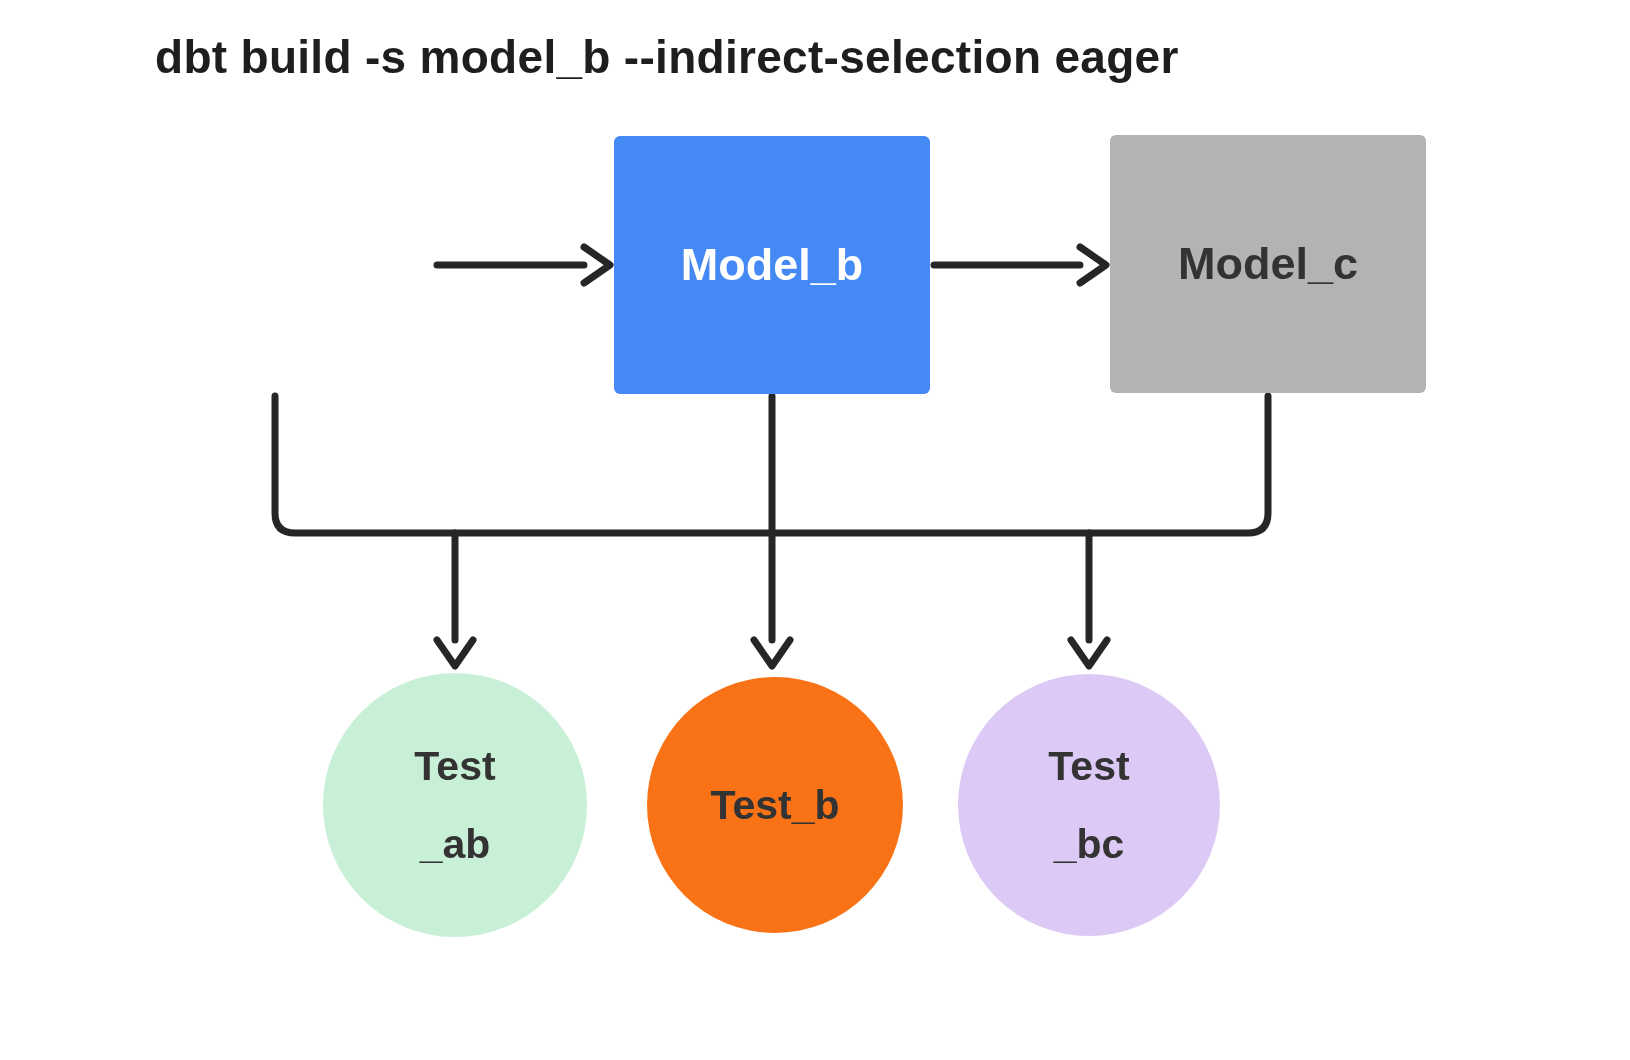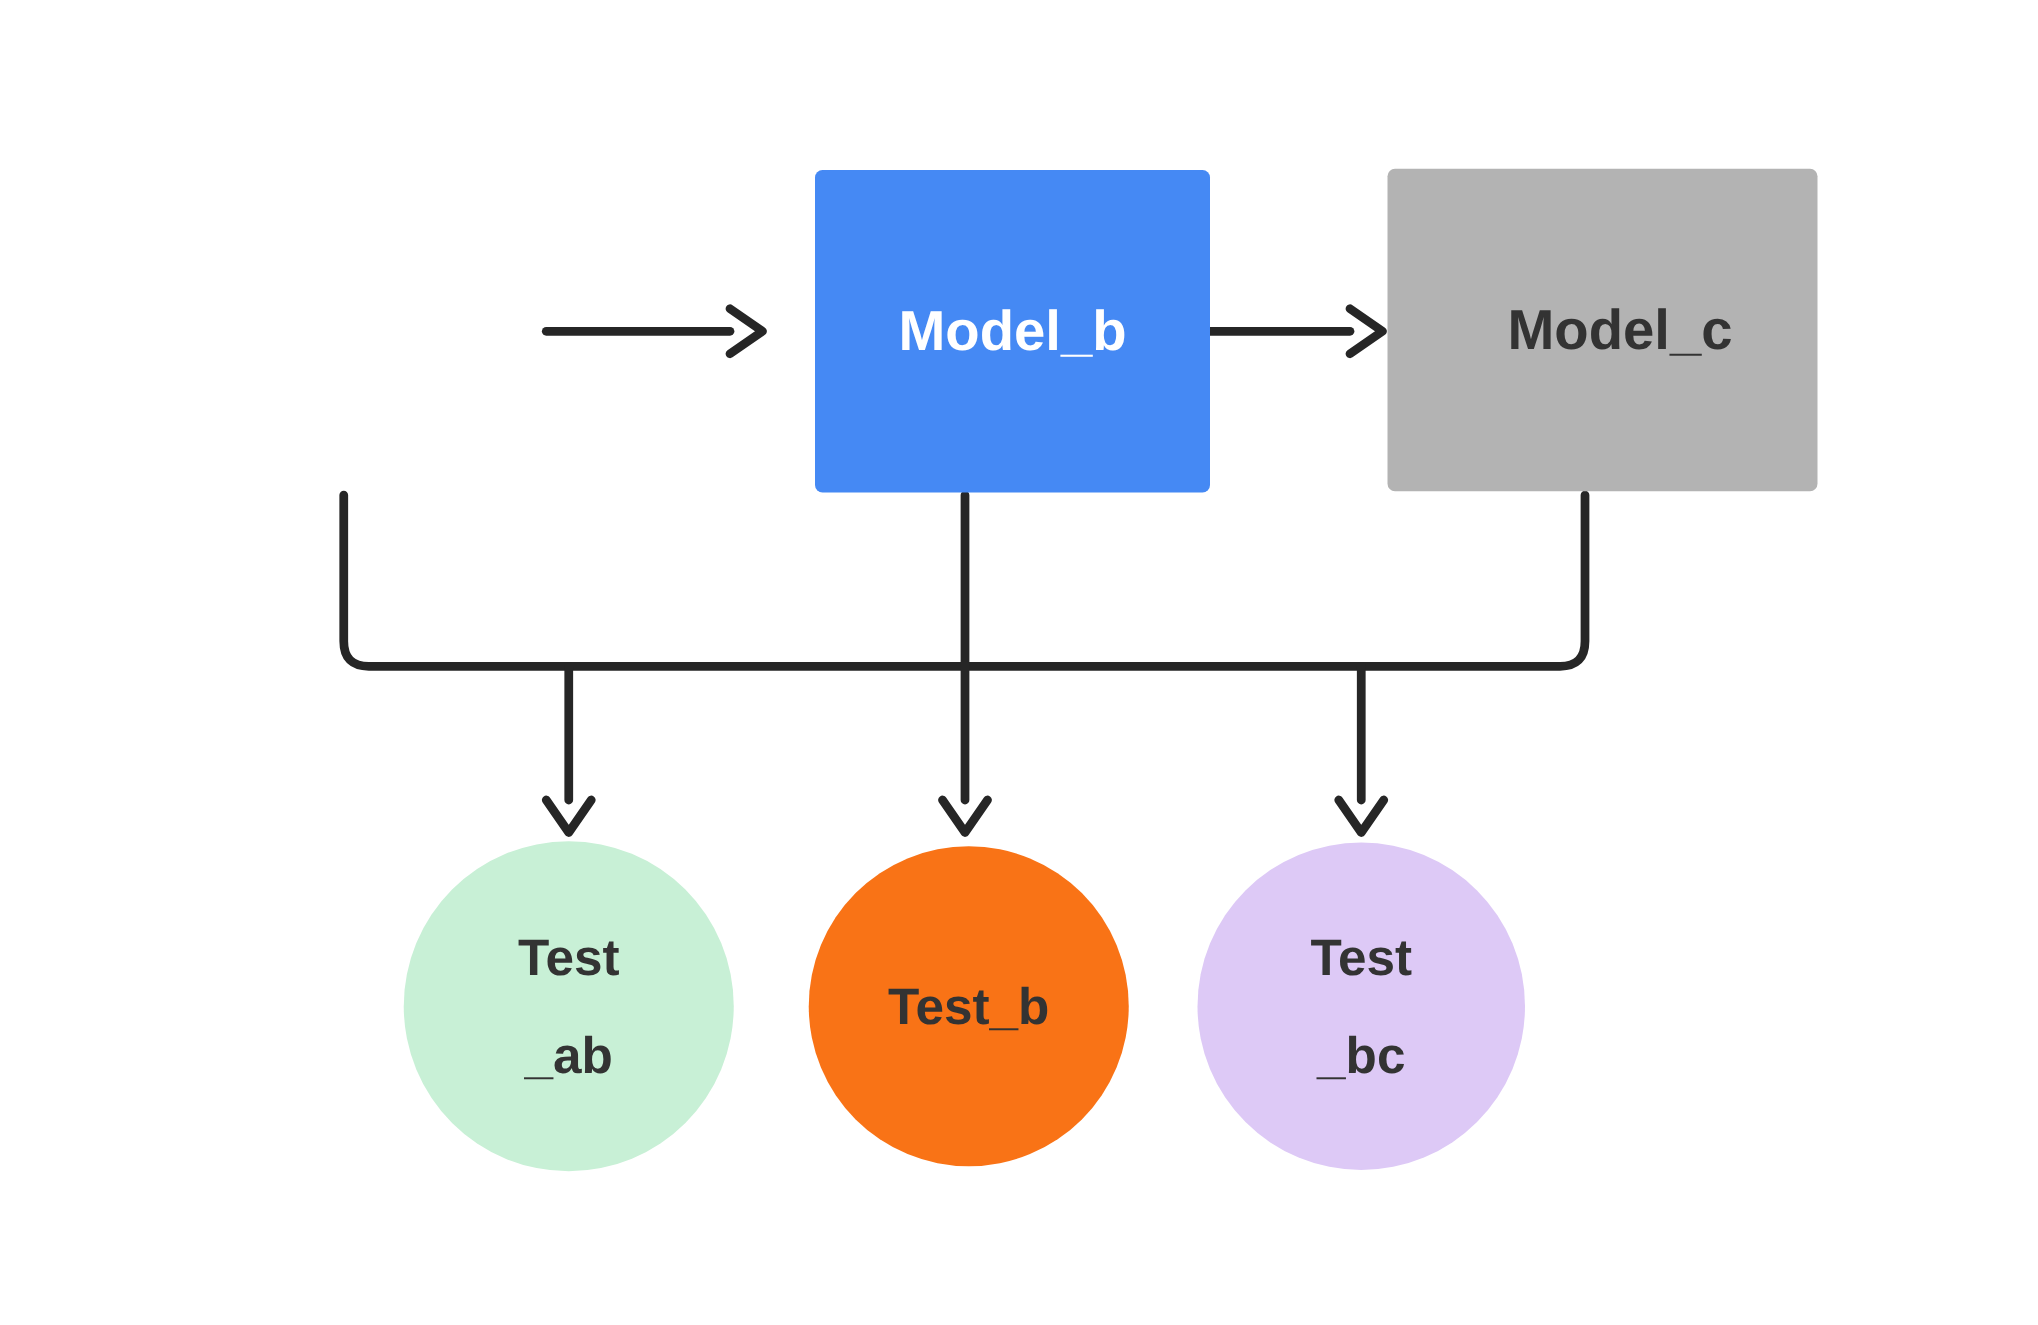--- a/index.html
+++ b/index.html
@@ -43,39 +43,40 @@
     text-align: center;
   }
   .model {
     width: 316px;
     height: 258px;
     border-radius: 6px;
     font-size: 45px;
     font-weight: 600;
   }
   #model-a { left: 118px; top: 135px; }
-  #model-b { left: 614px; top: 136px; margin-left: 38px; }
+  #model-b { left: 614px; top: 136px; }
   #model-c { left: 1110px; top: 135px; }
   .test {
     border-radius: 50%;
     flex-direction: column;
     font-size: 41px;
     font-weight: 600;
     line-height: 78px;
   }
   #test-ab { left: 323px; top: 673px; width: 264px; height: 264px; }
   #test-b  { left: 647px; top: 677px; width: 256px; height: 256px; }
   #test-bc { left: 958px; top: 674px; width: 262px; height: 262px; }
   .tline { white-space: nowrap; }
 </style>
 </head>
 <body>
 
 <div class="canvas">
 
+  <div class="title">dbt build -s model_b --indirect-selection eager</div>
 
   <svg class="edges" viewBox="0 0 1630 1060" xmlns="http://www.w3.org/2000/svg">
     <defs>
       <marker id="arrowhead" markerUnits="userSpaceOnUse" markerWidth="44" markerHeight="44" refX="6" refY="22" orient="auto">
         <polyline points="6,4 32,22 6,40" fill="none" stroke="#262626" stroke-width="7" stroke-linecap="round" stroke-linejoin="round" style="stroke: rgb(38, 38, 38);"></polyline>
       </marker>
     </defs>
 
     <path class="edge" d="M437 265 H584" marker-end="url(#arrowhead)" style="stroke: rgb(38, 38, 38);"></path>
 
@@ -88,21 +89,21 @@
     <path class="edge" d="M772 396 V640" marker-end="url(#arrowhead)" style="stroke: rgb(38, 38, 38);"></path>
 
     <path class="edge" d="M1089 533 V640" marker-end="url(#arrowhead)" style="stroke: rgb(38, 38, 38);"></path>
   </svg>
 
 
   <div class="node model" id="model-b" style="background-color: rgb(69, 137, 244); color: rgb(255, 255, 255);">
     <span>Model_b</span>
   </div>
 
-  <div class="node model" id="model-c" style="background-color: rgb(179, 179, 179); color: rgb(51, 51, 51); padding-left: 28px;">
+  <div class="node model" id="model-c" style="background-color: rgb(179, 179, 179); color: rgb(51, 51, 51);">
     <span>Model_c</span>
   </div>
 
   <div class="node test" id="test-ab" style="background-color: rgb(200, 240, 214); color: rgb(51, 51, 51);">
     <div class="tline">Test</div>
     <div class="tline">_ab</div>
   </div>
 
   <div class="node test" id="test-b" style="background-color: #f97316; color: rgb(51, 51, 51);">
     <div class="tline">Test_b</div>

